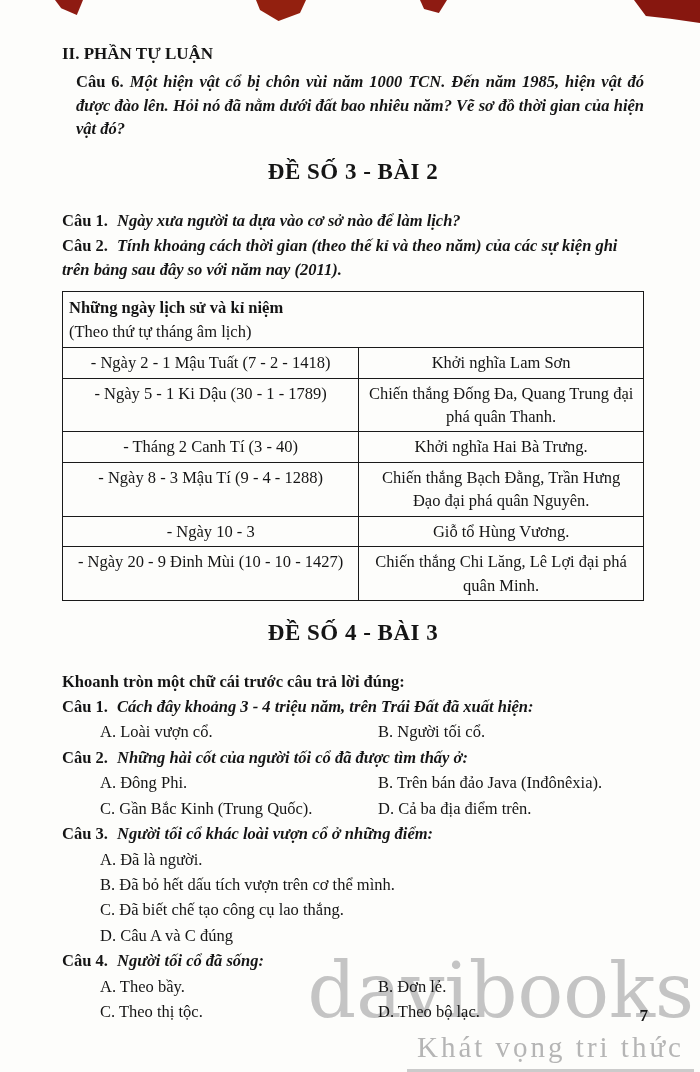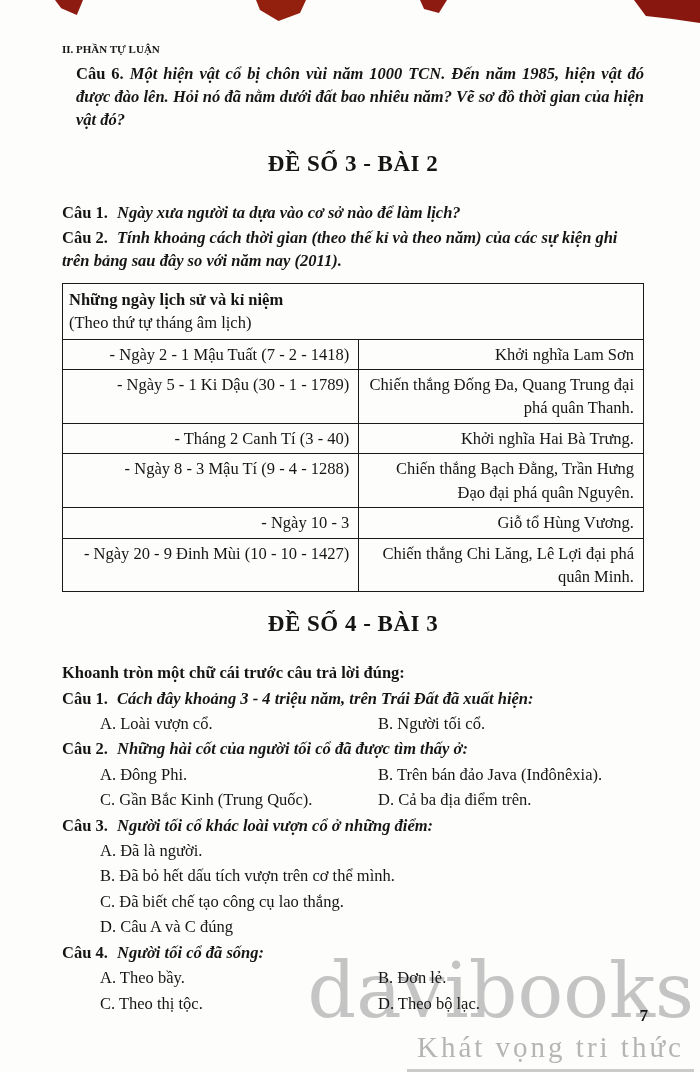--- a/index.html
+++ b/index.html
@@ -20,41 +20,41 @@
   .mark.m4{left:634px;width:66px;height:23px;clip-path:polygon(0 0,100% 0,100% 100%,55% 82%,18% 70%);background:#87170f;}
 
   .content{
     position:relative;z-index:2;
     padding:42px 56px 0 62px;
     font-size:16.5px;
     line-height:1.42;
   }
   .b{font-weight:bold;}
   .bi{font-weight:bold;font-style:italic;}
-  .section-h{font-weight:bold;font-size:11px;margin:0 0 4px 0;}
+  .section-h{font-weight:bold;font-size:17px;margin:0 0 4px 0;}
   .para{margin:0 0 6px 14px;text-align:justify;}
   .de-title{
     text-align:center;font-weight:bold;font-size:23px;
     letter-spacing:.5px;margin:16px 0 20px 0;
   }
   .qline{margin:2px 0;}
   .qlabel{font-weight:bold;margin-right:5px;}
   .qtext{font-weight:bold;font-style:italic;}
   .qtext-i{font-style:italic;font-weight:bold;text-align:center;}
 
   table.hist{
     border-collapse:collapse;width:100%;
     margin:10px 0 4px 0;
   }
   table.hist th,table.hist td{
     border:1.4px solid #1a1a1a;
     padding:3px 9px;
     font-size:16.5px;
     vertical-align:top;
-    text-align:right;
+    text-align:center;
   }
   table.hist th{text-align:left;font-weight:bold;padding:4px 6px;}
   .th-sub{font-weight:normal;display:block;}
   td.datecol{width:51%;}
 
   .opt-row{display:flex;padding-left:38px;margin:2px 0;}
   .opt-row .opt{display:block;}
   .opt-row .opt.first{width:278px;flex:none;}
 
   .watermark{

